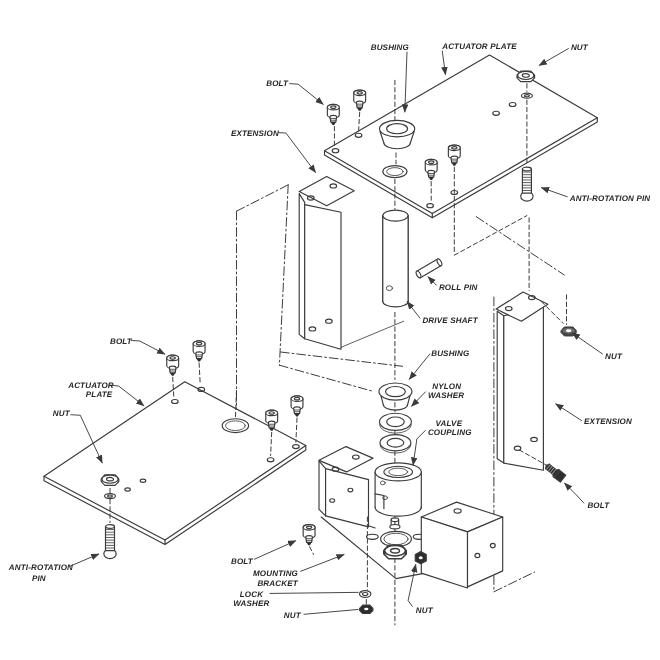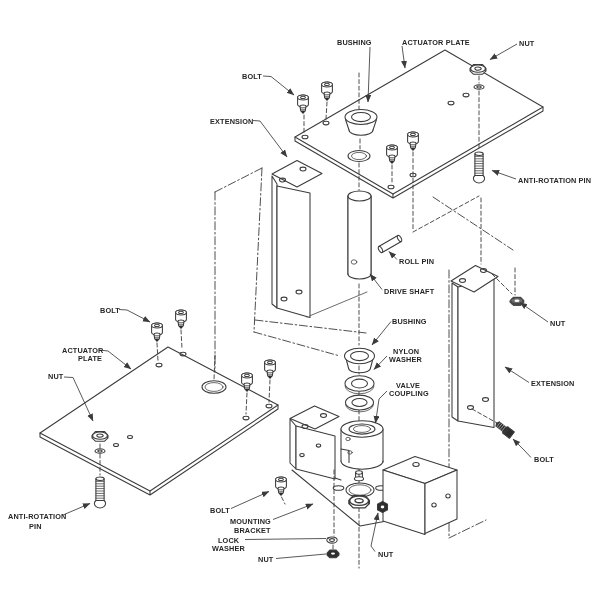--- a/index.html
+++ b/index.html
@@ -1,19 +1,19 @@
 <!DOCTYPE html>
 <html style="--line: #3b3b3b; --text: #262626; --dark: #2e2e2e; --bg: #ffffff;"><head>
 <meta charset="utf-8">
 <style>
   :root{
     --line:#3b3b3b; --text:#262626; --dark:#2e2e2e; --bg:#ffffff;
   }
   html,body{margin:0;padding:0;background:var(--bg);}
-  .stage{width:600px;height:600px;position:relative;background:var(--bg);font-family:"Liberation Sans",sans-serif;}
+  .stage{width:600px;height:600px;position:relative;background:var(--bg);font-family:"Liberation Sans",sans-serif;font-style:italic;}
   svg{display:block;}
   .ln{stroke:var(--line);stroke-width:1.05;fill:none;stroke-linecap:round;stroke-linejoin:round;}
   .thin{stroke-width:0.75;}
   .dash{stroke-dasharray:4 2.6;stroke-width:0.9;}
   .dashdot{stroke-dasharray:8 2.6 1.7 2.6;stroke-width:0.9;}
   .ldr{stroke:var(--line);stroke-width:0.85;fill:none;}
   .lbl{font-family:"Liberation Sans",sans-serif;font-size:7.3px;font-weight:bold;fill:var(--text);letter-spacing:0.15px;}
   .wfill{fill:#fff;}
 </style>
 </head>

